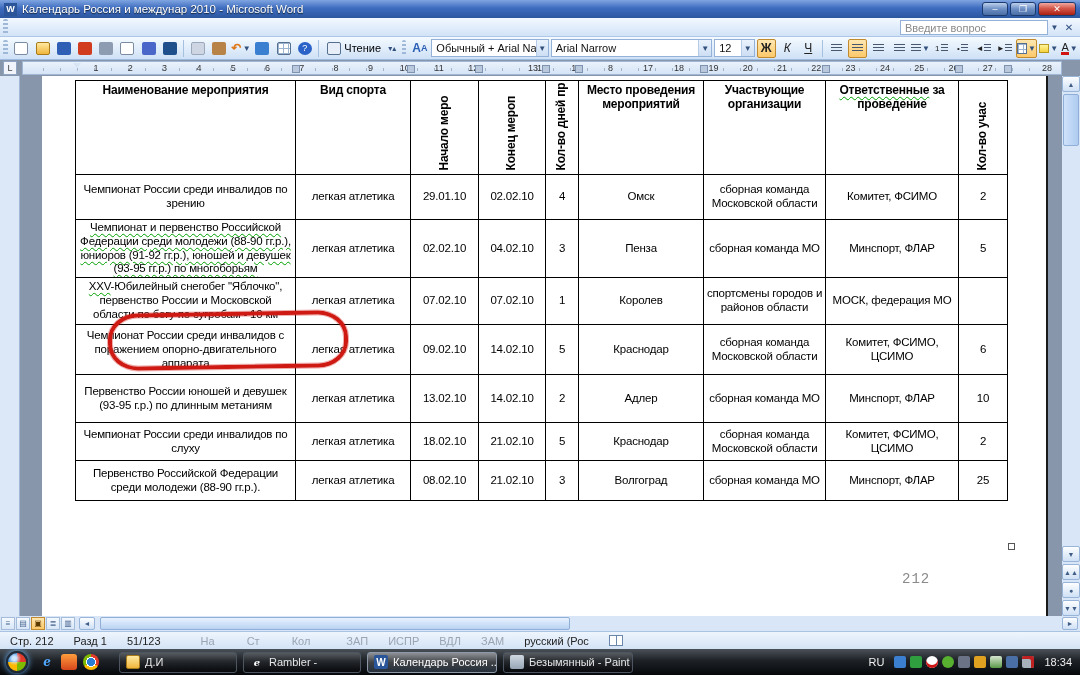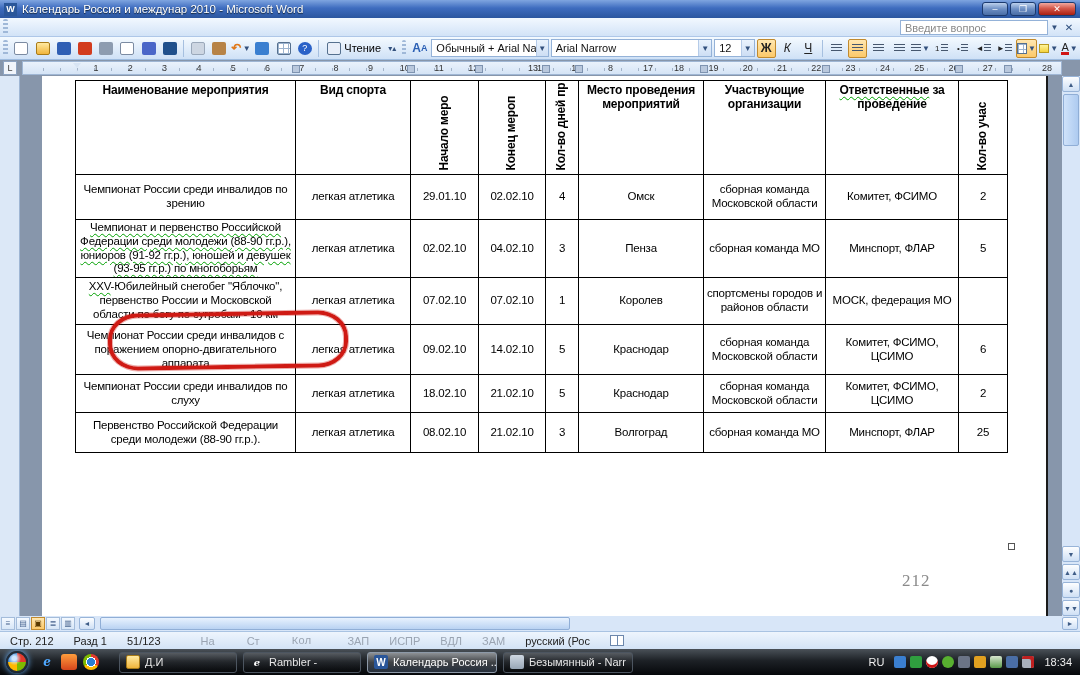--- a/index.html
+++ b/index.html
@@ -75,22 +75,22 @@
   #doc-table td, #doc-table th { border:1px solid #000; text-align:center; vertical-align:middle;
     padding:1px 2px; overflow:hidden; position:relative; font-weight:normal; line-height:1.2; }
   #doc-table th { font-weight:bold; font-size:12px; vertical-align:top; padding-top:2px; }
   #doc-table th.rot { vertical-align:bottom; }
   .rot-text { position:absolute; bottom:4px; left:calc(50% + 6px); transform-origin:0 100%;
     transform:rotate(-90deg); white-space:nowrap; font-weight:bold; font-size:12px; }
   .wavy { text-decoration:underline; text-decoration-style:wavy; text-decoration-color:#00a000;
     text-decoration-thickness:1px; text-underline-offset:2px; }
 
   #table-handle { position:absolute; left:966px; top:467px; width:7px; height:7px; background:#fff; border:1px solid #555; }
-  #page-number { position:absolute; left:860px; top:495px; font-family:Liberation Serif, serif;
-    font-size:17px; color:#8a8a8a; letter-spacing:1px; }
+  #page-number { position:absolute; left:860px; top:495px; font-family:Liberation Mono, monospace;
+    font-size:14px; color:#8a8a8a; letter-spacing:1px; }
   #red-circle { position:absolute; left:66px; top:236px; width:240px; height:57px;
     border:4px solid #cf1a14; border-radius:30px / 26px; transform:rotate(-0.9deg);
     box-shadow:0 0 0 1px rgba(207,26,20,.35), inset 0 0 0 1px rgba(207,26,20,.35); }
 
   
   #vscroll { position:absolute; left:1062px; top:0; width:18px; height:540px; background:#d8e6f8; }
   .sbtn { position:absolute; left:0; width:18px; height:16px; background:linear-gradient(#fdfeff,#cfe0f5);
     border:1px solid #98b4d8; border-radius:2px; color:#3f5d87; font-size:7px; display:flex; align-items:center;
     justify-content:center; }
   #vthumb { position:absolute; left:1px; top:18px; width:16px; height:52px; border:1px solid #90aed6;
@@ -413,20 +413,31 @@
               <td>Чемпионат России среди инвалидов с поражением опорно-двигательного аппарата</td>
               <td>легкая атлетика</td>
               <td>09.02.10</td>
               <td>14.02.10</td>
               <td>5</td>
               <td>Краснодар</td>
               <td>сборная команда Московской области</td>
               <td>Комитет, ФСИМО, ЦСИМО</td>
               <td>6</td>
             </tr>
+            <tr style="height: 48px;">
+              <td>Первенство России юношей и девушек (93-95 г.р.) по длинным метаниям</td>
+              <td>легкая атлетика</td>
+              <td>13.02.10</td>
+              <td>14.02.10</td>
+              <td>2</td>
+              <td>Адлер</td>
+              <td>сборная команда МО</td>
+              <td>Минспорт, ФЛАР</td>
+              <td>10</td>
+            </tr>
             <tr style="height: 38px;">
               <td>Чемпионат России среди инвалидов по слуху</td>
               <td>легкая атлетика</td>
               <td>18.02.10</td>
               <td>21.02.10</td>
               <td>5</td>
               <td>Краснодар</td>
               <td>сборная команда Московской области</td>
               <td>Комитет, ФСИМО, ЦСИМО</td>
               <td>2</td>
@@ -471,21 +482,21 @@
       </div>
     <div class="hbtn" style="margin-right:2px;">►</div>
   </div>
 
   <div id="statusbar">
     <div class="sfield">Стр. 212</div>
     <div class="sfield">Разд 1</div>
     <div class="sfield" style="padding-right:30px;">51/123</div>
     <div class="sfield dim">На</div>
     <div class="sfield dim" style="padding:0 22px;">Ст</div>
-    <div class="sfield dim" style="padding-right:26px;font-family:Liberation Mono, monospace;">Кол</div>
+    <div class="sfield dim" style="padding-right:26px;">Кол</div>
     <div class="sfield dim">ЗАП</div>
     <div class="sfield dim">ИСПР</div>
     <div class="sfield dim">ВДЛ</div>
     <div class="sfield dim">ЗАМ</div>
     <div class="sfield">русский (Рос</div>
     <div id="spell-book"></div>
   </div>
 
   <div id="taskbar">
     <div id="start-orb"></div>
@@ -500,21 +511,21 @@
         <div class="task-btn">
           <span class="ticon i-ie">e</span>
           <span>Rambler -</span>
         </div>
         <div class="task-btn active">
           <span class="ticon i-word">W</span>
           <span>Календарь Россия ...</span>
         </div>
         <div class="task-btn">
           <span class="ticon i-paint"></span>
-          <span>Безымянный - Narr</span>
+          <span>Безымянный - Paint</span>
         </div>
       </div>
     <div id="tray">
       <div id="tray-lang">RU</div>
       <div class="tray-ico" style="background:#3a7fd0;"></div>
       <div class="tray-ico" style="background:#2f9e3f;"></div>
       <div class="tray-ico" style="background:#fff;box-shadow:inset 0 -3px 0 #d01414;border-radius:50%;"></div>
       <div class="tray-ico" style="background:#58b030;border-radius:50%;"></div>
       <div class="tray-ico" style="background:#6b7486;"></div>
       <div class="tray-ico" style="background:#e0a020;"></div>

